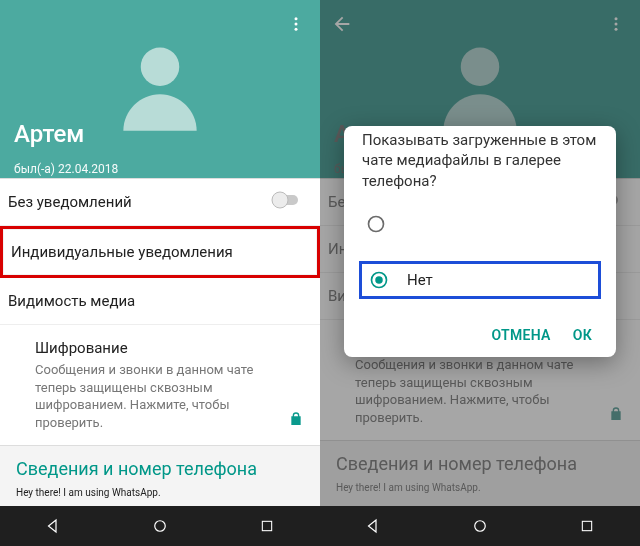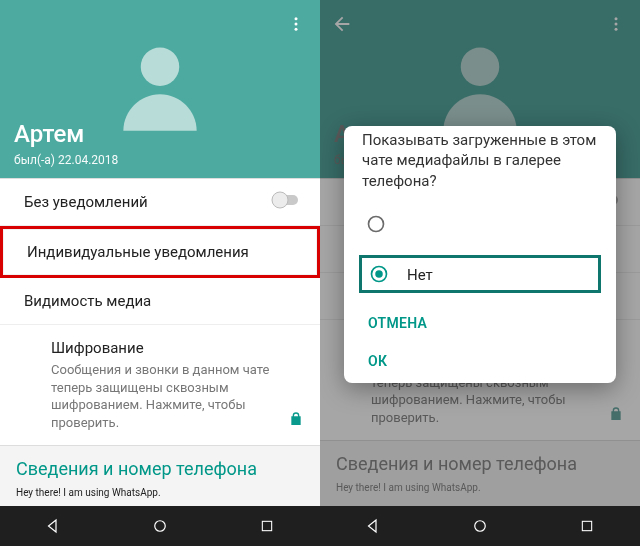--- a/index.html
+++ b/index.html
@@ -6,24 +6,24 @@
   body { font-family: Roboto, "Segoe UI", Arial, sans-serif; background: #ccc; }
   .stage { width: 640px; height: 546px; display: flex; position: relative; background: #fff; }
   .phone { width: 376px; height: 546px; position: relative; overflow: hidden; background: #f4f4f4; }
 
   
   .hdr { height: 178px; background: #4caaa0; position: relative; color: #fff; }
   .hdr .overflow { position: absolute; top: 10px; right: 10px; width: 28px; height: 28px; display:flex;align-items:center;justify-content:center; cursor:pointer;}
   .hdr .back { position: absolute; top: 10px; left: 8px; width: 28px; height: 28px; display:flex;align-items:center;justify-content:center; cursor:pointer;}
   .avatar-frame { position:absolute; left:50%; top:30px; transform:translateX(-50%); }
   .contact-name { position:absolute; left:14px; bottom:30px; font-size:24px; font-weight:500; }
-  .contact-sub  { position:absolute; left:14px; bottom:11px; font-size:12px; opacity:.95; }
+  .contact-sub  { position:absolute; left:14px; bottom:2px; font-size:12px; opacity:.95; }
 
   .list { background:#fff; border-top:1px solid #ddd; border-bottom:1px solid #ddd; }
-  .row { background:#fff; padding:14px 24px; position:relative; border-bottom:1px solid #eee; }
+  .row { background:#fff; padding:14px 8px; position:relative; border-bottom:1px solid #eee; }
   .row:last-child { border-bottom:none;margin-left:27px; }
   .row .title { font-size:15px; color:#222; }
   .row .sub   { margin-top:4px; font-size:13px; color:#777; line-height:1.35; max-width:260px;}
   .toggle { position:absolute; right:16px; top:50%; transform:translateY(-50%); }
   .hl { border:3px solid #d80000; box-shadow:0 0 0 1px rgba(0,0,0,.05) inset; }
 
   .section-label { padding:12px 16px 4px; font-size:18px; color:#009788; }
   .status-text   { padding:4px 16px 10px; font-size:10px; color:#222; }
 
   .navbar { position:absolute; bottom:0; left:0; right:0; height:40px; background:#1f1f1f; display:flex; align-items:center; justify-content:space-around;}
@@ -32,22 +32,22 @@
   
   .lock { position:absolute; right:16px; bottom:14px; }
 
   
   .dim { position:absolute; inset:0; background:rgba(0,0,0,.35); }
   .phone.right .hdr { filter: grayscale(.15); }
   .dialog { position:absolute; left:24px; right:24px; top:126px; background:#fff; border-radius:8px; box-shadow:0 6px 24px rgba(0,0,0,.35); padding:4px 18px 8px; }
   .dialog .dtitle { font-size:15px; color:#333; line-height:1.35; margin-bottom:14px; }
   .opt { display:flex; align-items:center; padding:9px 4px; cursor:pointer; }
   .opt .lbl { margin-left:18px; font-size:15px; color:#222; }
-  .opt.hlrow { border:3px solid #0f766e; margin:12px -3px; padding:6px 7px;align-items:flex-end; }
-  .dlg-actions { display:flex; justify-content:flex-end; gap:22px; padding:10px 6px 6px;flex-direction:column; }
+  .opt.hlrow { border:3px solid #1d4ed8; margin:18px -3px; padding:6px 7px; }
+  .dlg-actions { display:flex; justify-content:flex-end; gap:22px; padding:10px 6px 6px; }
   .dlg-actions span { color:#009788; font-weight:600; font-size:14px; letter-spacing:.3px; cursor:pointer;}
 
   .greyed .row .title, .greyed .row .sub, .greyed .section-label, .greyed .status-text, .greyed .contact-name, .greyed .contact-sub { color:#8a8a8a !important; }
 </style>
 </head>
 <body>
 
 <div class="stage">
 
   <div class="phone">

